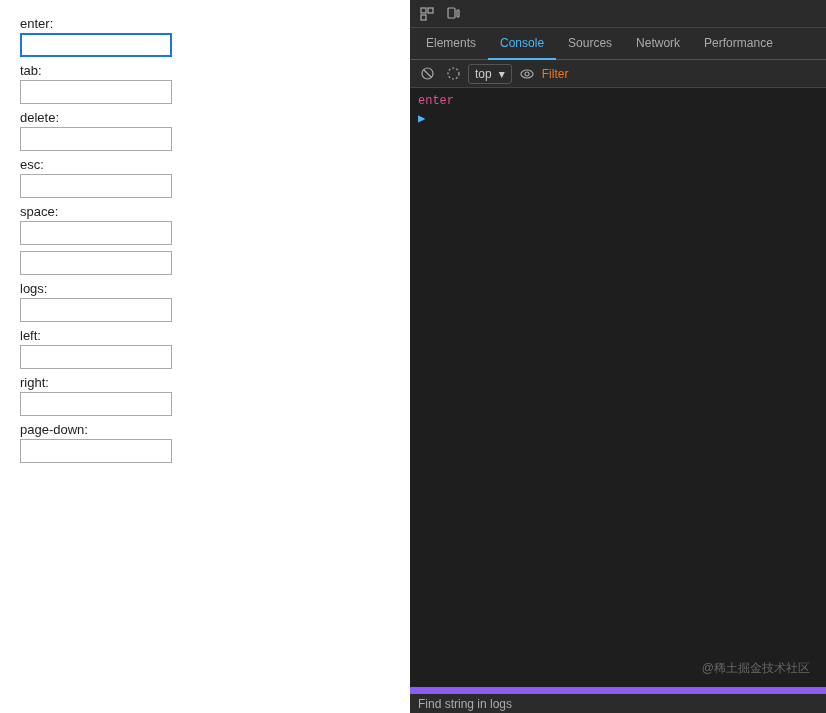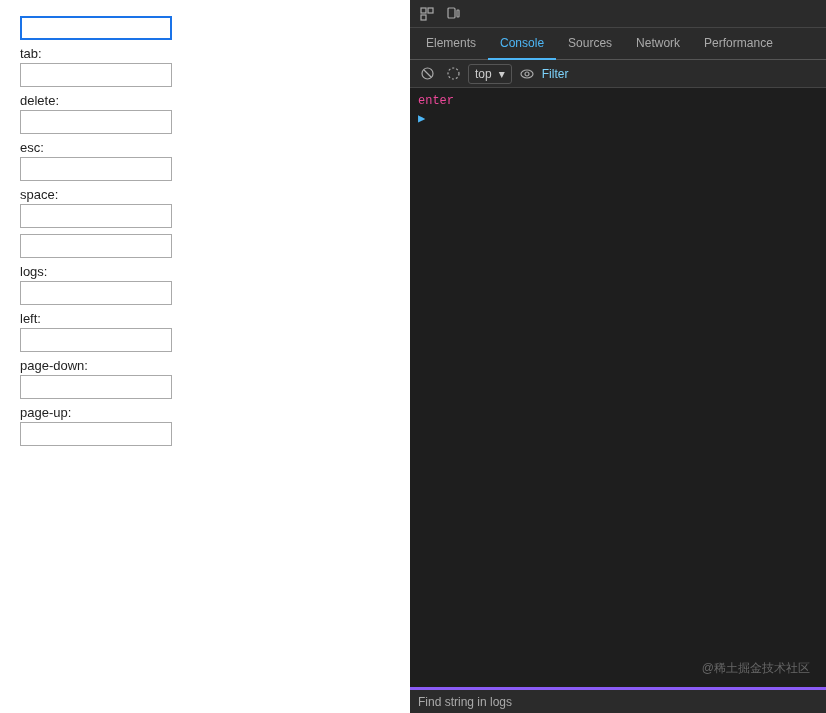--- a/index.html
+++ b/index.html
@@ -137,21 +137,21 @@
       width: 22px;
       height: 22px;
       display: flex;
       align-items: center;
       justify-content: center;
       color: #aaa;
       font-size: 13px;
       cursor: pointer;
     }
     .filter-label {
-      color: #7dd3fc;
+      color: #f97316;
       font-size: 12px;
     }
 
     .console-content {
       flex: 1;
       background: #1e1e1e;
       padding: 4px 8px;
       overflow-y: auto;
       font-family: 'Courier New', monospace;
       font-size: 12px;
@@ -162,21 +162,21 @@
     }
     .console-arrow {
       color: #4db6f6;
       font-size: 12px;
     }
 
     
     .devtools-bottombar {
       height: 26px;
       background: #2b2b2b;
-      border-top: 3px solid #8b5cf6;
+      border-top: 7px solid #8b5cf6;
       display: flex;
       align-items: center;
       padding: 0 8px;
       flex-shrink: 0;
     }
     .find-label {
       color: #aaa;
       font-size: 12px;
     }
 
@@ -189,20 +189,21 @@
       font-size: 12px;
       pointer-events: none;
     }
   </style>
 </head>
 <body>
 
 <div id="left-panel">
 
 <div class="field-group">
+      <span class="field-label">enter:</span>
       <input type="text" class="field-input active" style="">
     </div>
     <div class="field-group">
       <span class="field-label">tab:</span>
       <input type="text" class="field-input" style="">
     </div>
     <div class="field-group">
       <span class="field-label">delete:</span>
       <input type="text" class="field-input" style="">
     </div>
@@ -219,25 +220,25 @@
     </div>
     <div class="field-group">
       <span class="field-label">logs:</span>
       <input type="text" class="field-input" style="">
     </div>
     <div class="field-group">
       <span class="field-label">left:</span>
       <input type="text" class="field-input" style="">
     </div>
     <div class="field-group">
+      <span class="field-label">right:</span>
+      <input type="text" class="field-input" style="">
+    </div>
+    <div class="field-group">
       <span class="field-label">page-down:</span>
-      <input type="text" class="field-input" style="">
-    </div>
-    <div class="field-group">
-      <span class="field-label">page-up:</span>
       <input type="text" class="field-input" style="">
     </div>
   </div>
 
 <div id="right-panel">
 
   <div class="devtools-topbar">
     <button class="devtools-icon-btn" title="Inspect">
       <svg width="14" height="14" viewBox="0 0 14 14" fill="none">
         <rect x="1" y="1" width="5" height="5" stroke="#aaa" stroke-width="1.2" fill="none"></rect>

